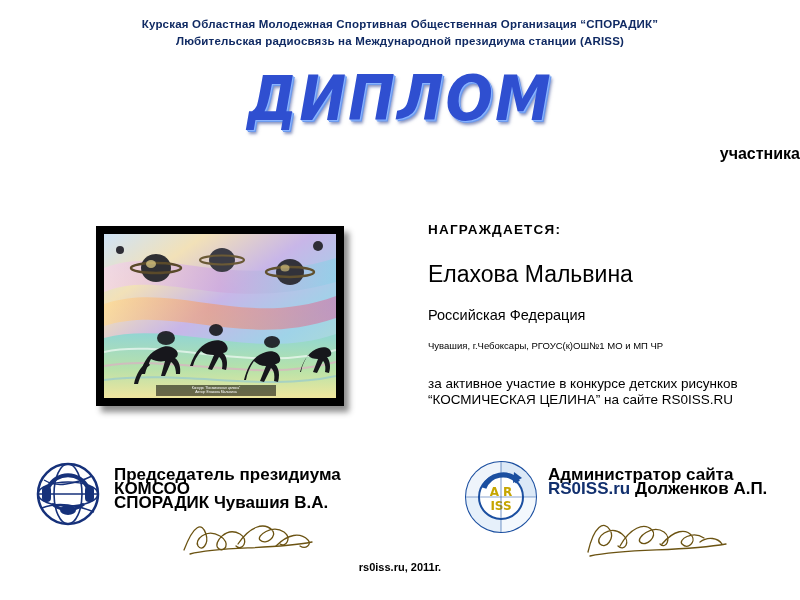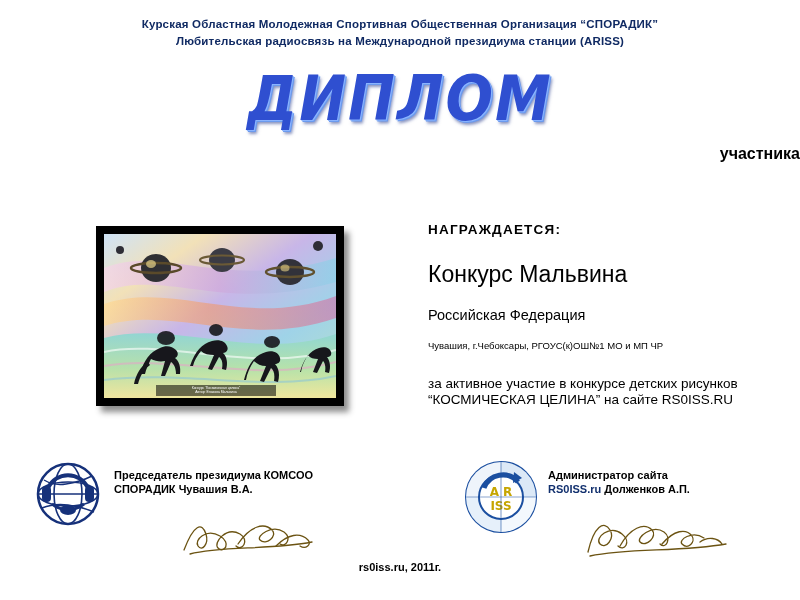--- a/index.html
+++ b/index.html
@@ -151,21 +151,21 @@
   .sig-right {
     position: absolute;
     left: 452px;
     top: 458px;
     width: 330px;
   }
   .sig-text {
     position: absolute;
     top: 10px;
     left: 82px;
-    font-size: 11px;
+    font-size: 17px;
     font-weight: bold;
     line-height: 14px;
     color: #000000;
   }
   .sig-right .sig-text {
     left: 96px;
   }
   .sig-name-blue {
     color: #12306e;
   }
@@ -299,21 +299,21 @@
       </svg>
       <div class="artwork-caption">
         <span>Конкурс "Космическая целина"</span><br>
         <span>Автор: Елахова Мальвина</span>
       </div>
     </div>
   </div>
 
   <div class="award-block">
     <div class="award-label">НАГРАЖДАЕТСЯ:</div>
-    <div class="recipient-name">Конкурс Мальвина</div>
+    <div class="recipient-name">Елахова Мальвина</div>
     <div class="recipient-country">Российская Федерация</div>
     <div class="recipient-place">Чувашия, г.Чебоксары, РГОУС(к)ОШ№1 МО и МП ЧР</div>
     <div class="reason">за активное участие в конкурсе детских рисунков “КОСМИЧЕСКАЯ ЦЕЛИНА” на сайте RS0ISS.RU</div>
   </div>
 
   <div class="sig-left">
     <div class="emblem-komsoo">
       <svg width="72" height="72" viewBox="0 0 72 72" xmlns="http://www.w3.org/2000/svg">
         <circle cx="36" cy="36" r="30" fill="#ffffff" stroke="#16317a" stroke-width="2.5"></circle>
         <ellipse cx="36" cy="36" rx="30" ry="12" fill="none" stroke="#16317a" stroke-width="1.6"></ellipse>

